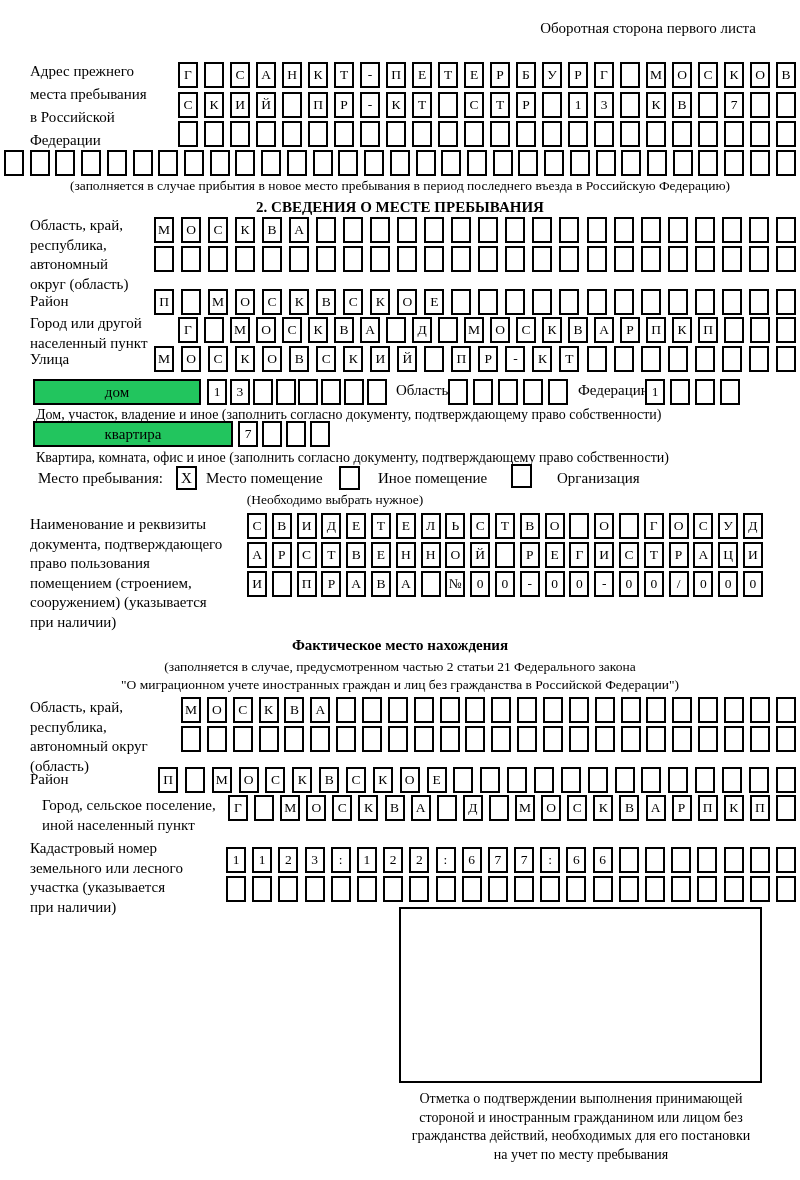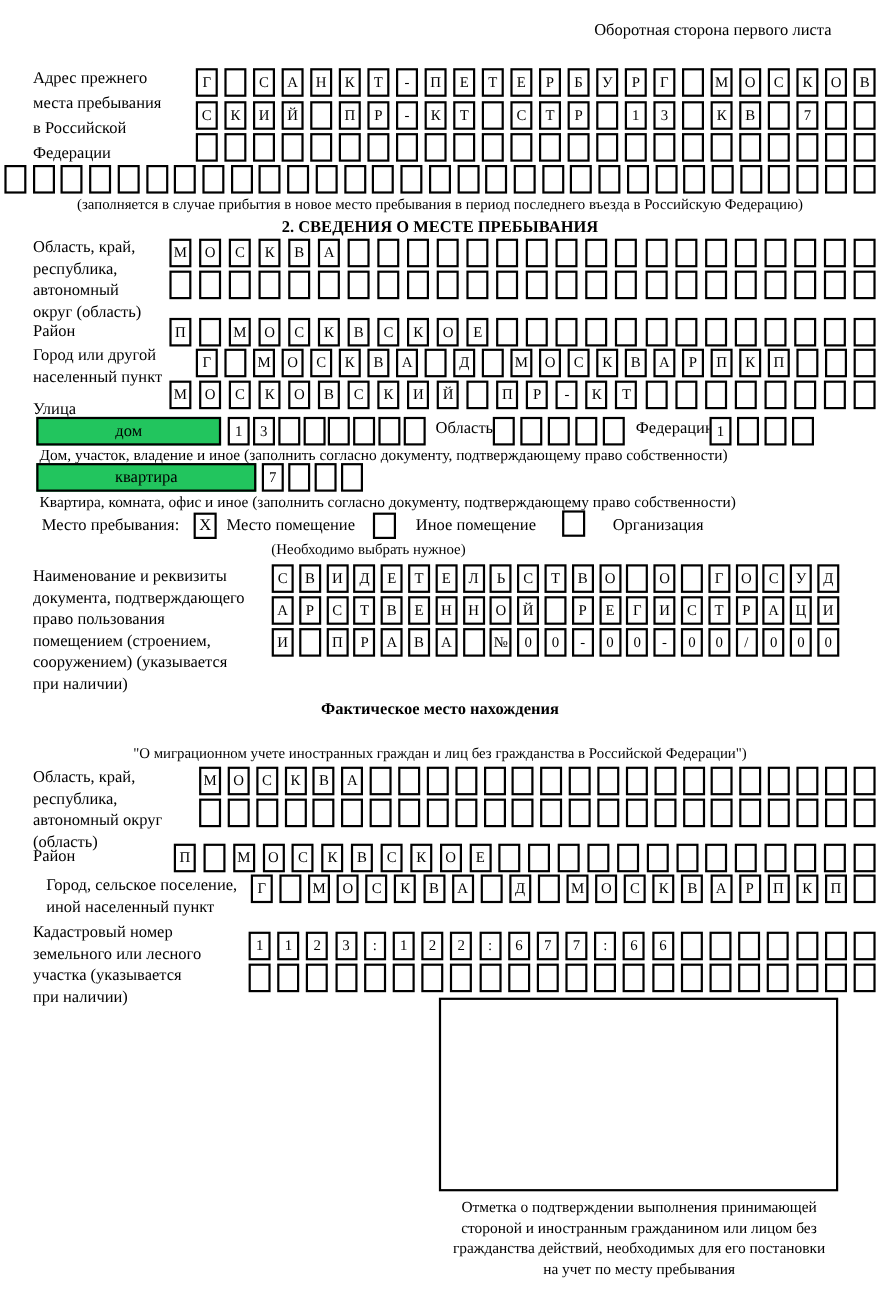--- a/index.html
+++ b/index.html
@@ -271,21 +271,21 @@
       <span class="cell">А</span>
       <span class="cell">Р</span>
       <span class="cell">П</span>
       <span class="cell">К</span>
       <span class="cell">П</span>
       <span class="cell"></span>
       <span class="cell"></span>
       <span class="cell"></span>
     </div>
 
-  <div class="abs lbl" style="left:30px; top:363px;">Улица</div>
+  <div class="abs lbl" style="left:30px; top:350px;">Улица</div>
   <div class="cellrow" style="left:154px; top:346px; width:642px;">
       <span class="cell">М</span>
       <span class="cell">О</span>
       <span class="cell">С</span>
       <span class="cell">К</span>
       <span class="cell">О</span>
       <span class="cell">В</span>
       <span class="cell">С</span>
       <span class="cell">К</span>
       <span class="cell">И</span>
@@ -424,20 +424,21 @@
       <span class="cell">-</span>
       <span class="cell">0</span>
       <span class="cell">0</span>
       <span class="cell">/</span>
       <span class="cell">0</span>
       <span class="cell">0</span>
       <span class="cell">0</span>
     </div>
 
   <div class="abs title" style="left:0; top:637px; width:800px;">Фактическое место нахождения</div>
+  <div class="abs note" style="left:0; top:659px; width:800px;">(заполняется в случае, предусмотренном частью 2 статьи 21 Федерального закона</div>
   <div class="abs note" style="left:0; top:677px; width:800px;">"О миграционном учете иностранных граждан и лиц без гражданства в Российской Федерации")</div>
 
   <div class="abs lbl" style="left:30px; top:698px;">
       <div>Область, край,</div>
       <div>республика,</div>
       <div>автономный округ</div>
       <div>(область)</div>
     </div>
   <div class="cellrow" style="left:181px; top:697px; width:615px;">
       <span class="cell">М</span>

